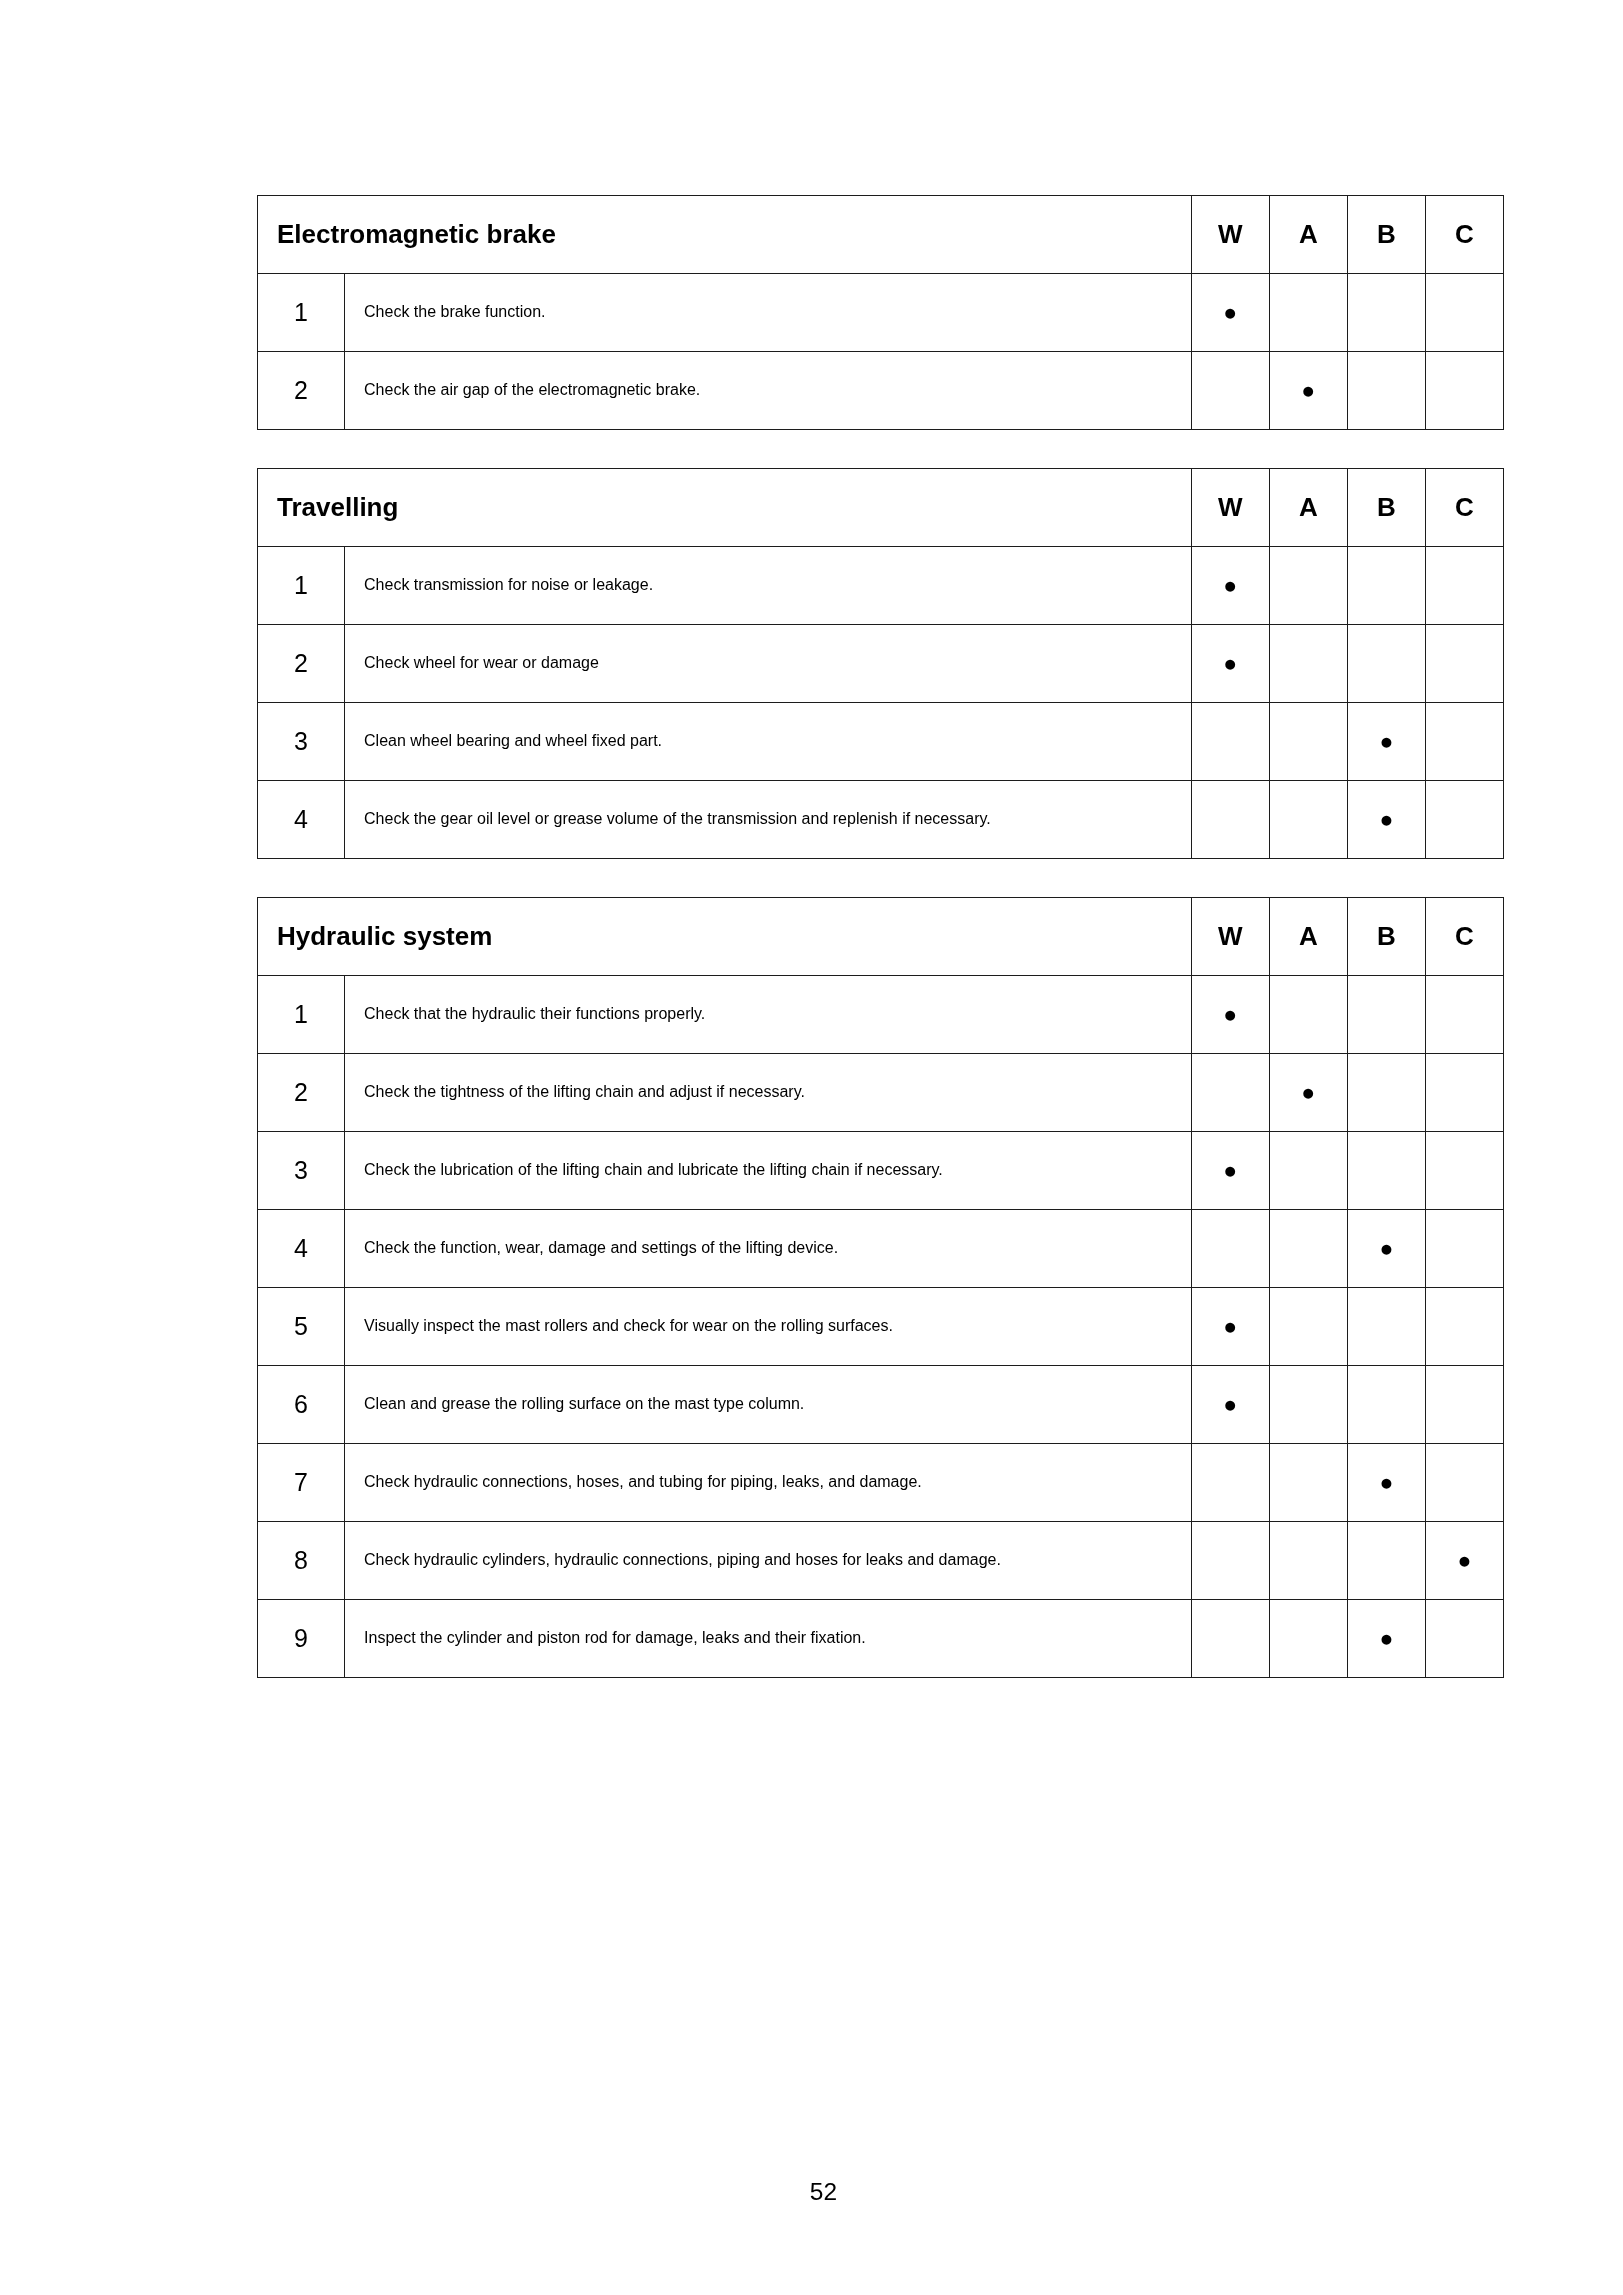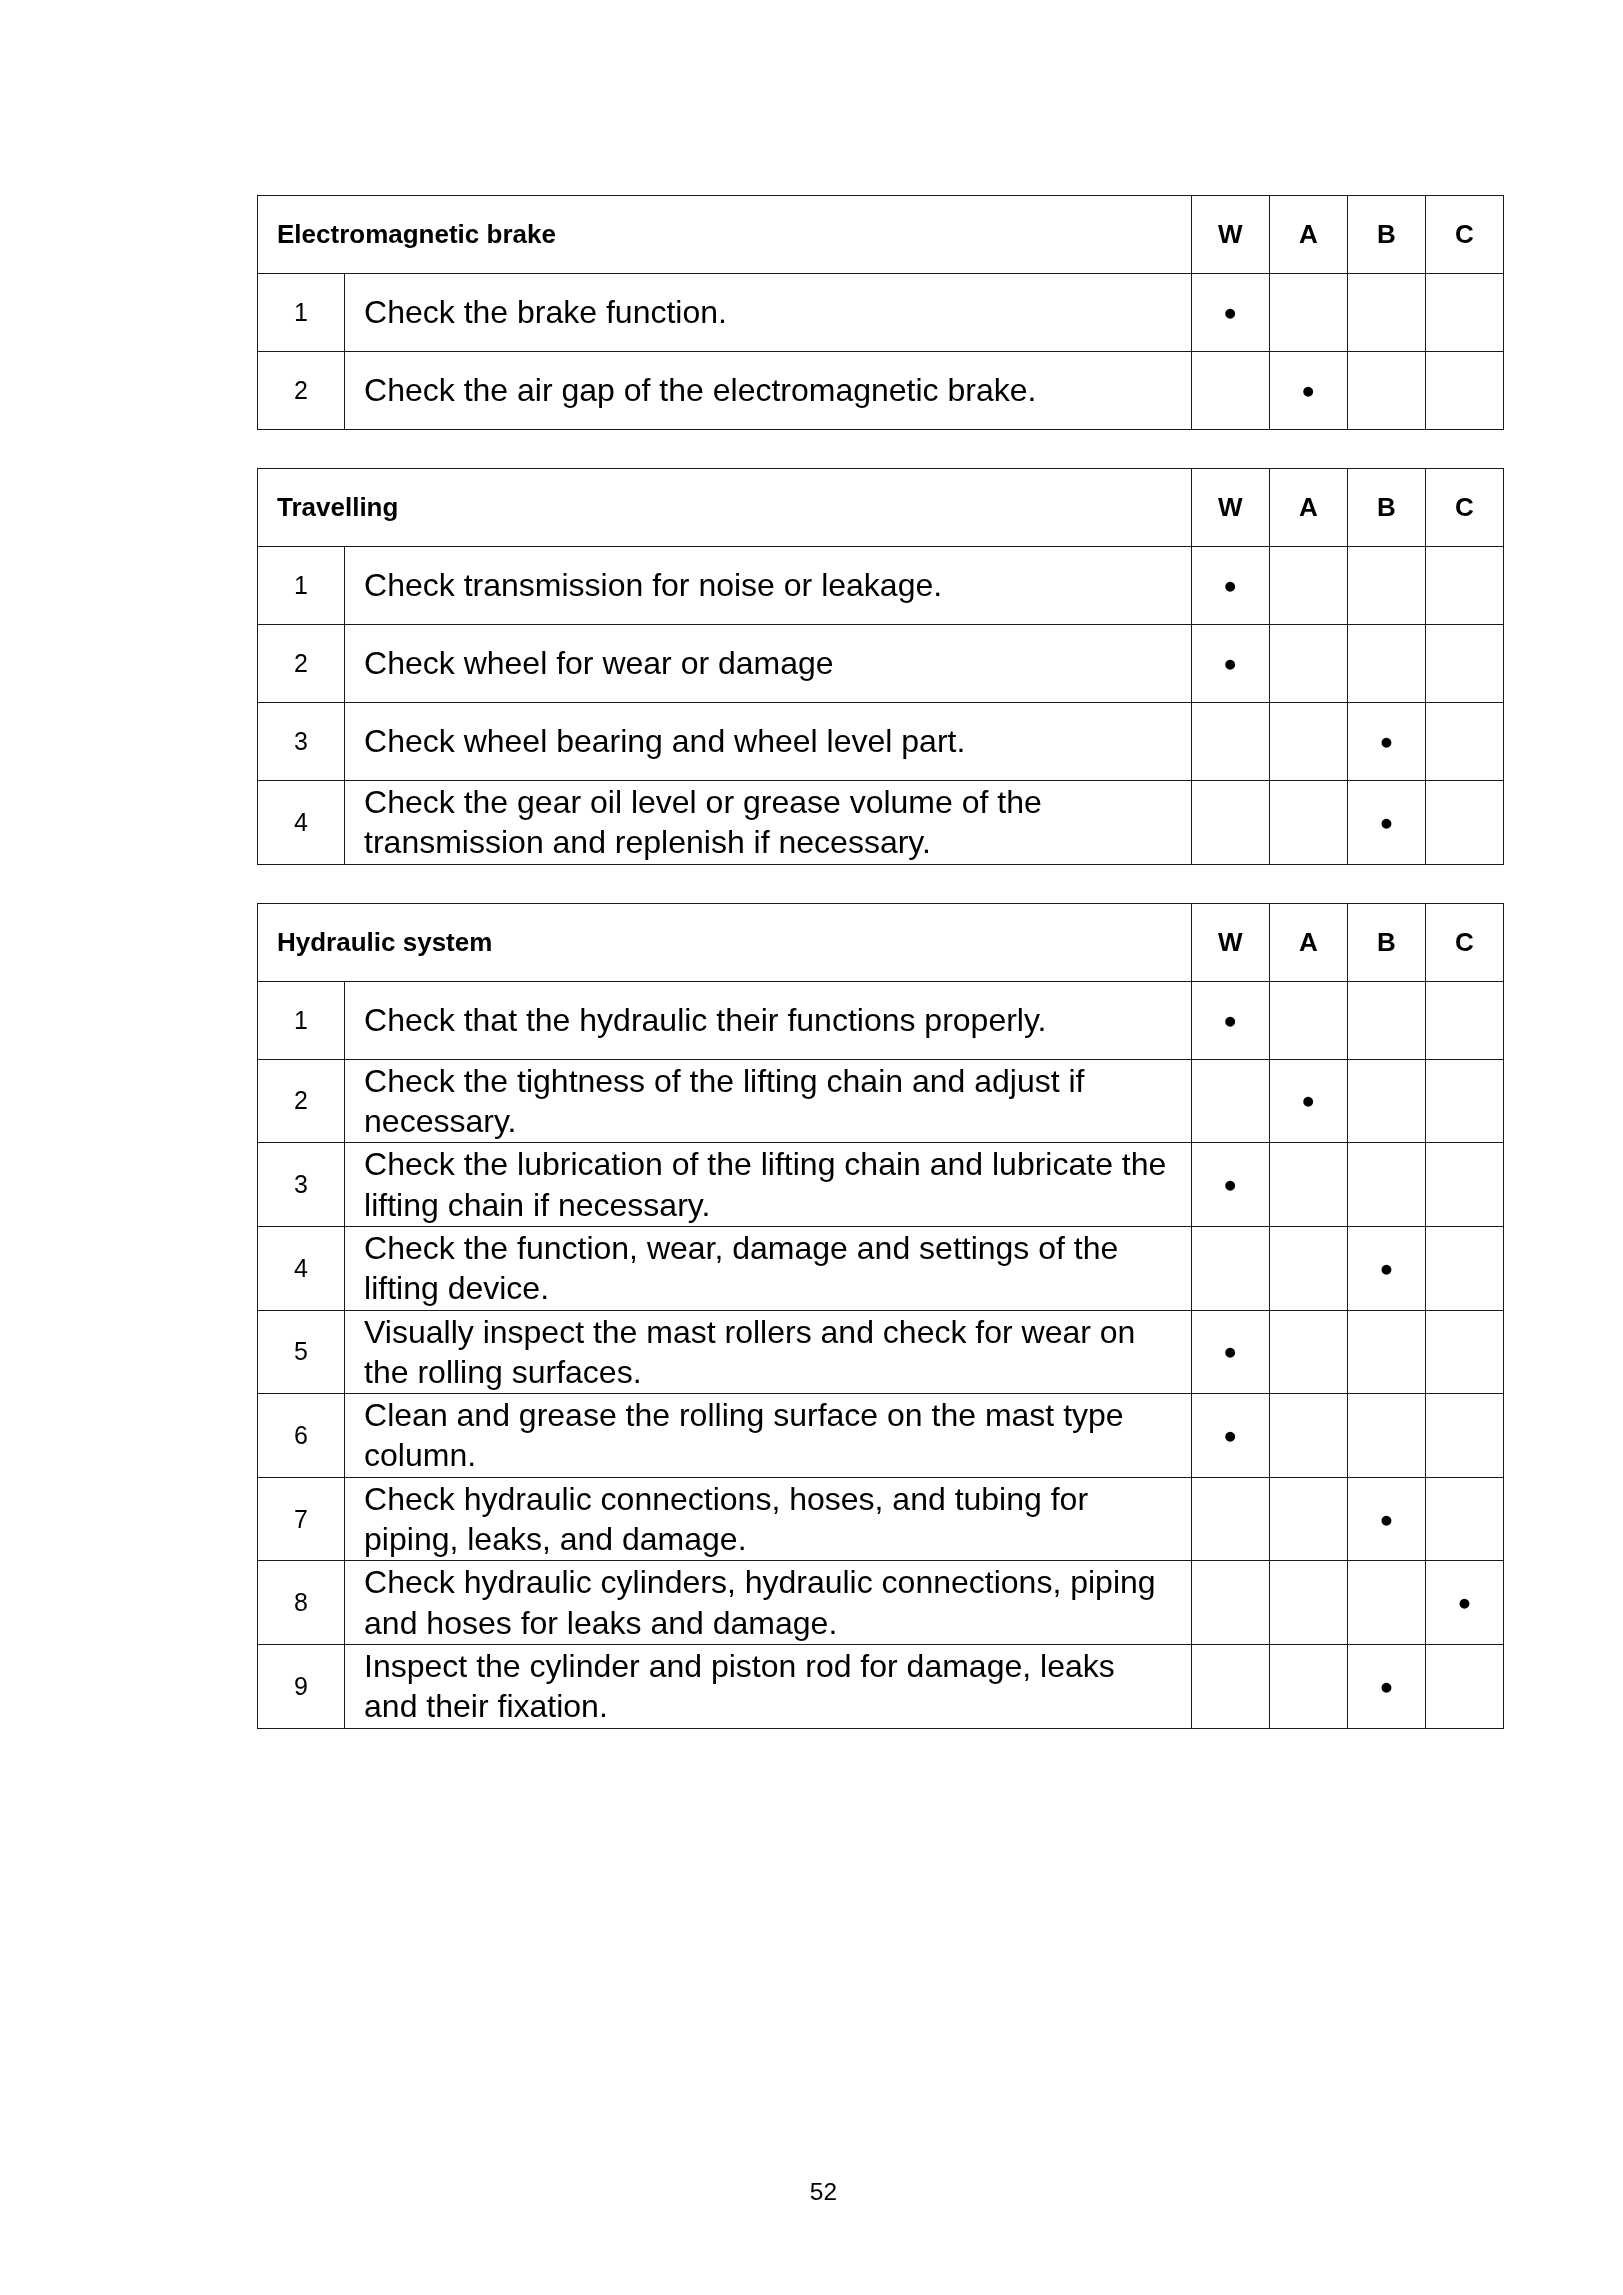--- a/index.html
+++ b/index.html
@@ -42,21 +42,21 @@
   }
   td.num-cell {
     text-align: center;
     font-size: 25px;
     font-weight: normal;
   }
   td.desc-cell {
     text-align: left;
     padding-left: 19px;
     padding-right: 16.4px;
-    font-size: 32px;
+    font-size: 16px;
     line-height: 1.26;
   }
   td.mark-cell {
     text-align: center;
     font-size: 23px;
   }
   col.c-num  { width: 87px; }
   col.c-desc { width: 846px; }
   col.c-mark { width: 78px; }
   .page-number {
@@ -140,21 +140,21 @@
           <tr>
             <td class="num-cell">2</td>
             <td class="desc-cell">Check wheel for wear or damage</td>
             <td class="mark-cell">●</td>
             <td class="mark-cell"></td>
             <td class="mark-cell"></td>
             <td class="mark-cell"></td>
           </tr>
           <tr>
             <td class="num-cell">3</td>
-            <td class="desc-cell">Check wheel bearing and wheel level part.</td>
+            <td class="desc-cell">Clean wheel bearing and wheel fixed part.</td>
             <td class="mark-cell"></td>
             <td class="mark-cell"></td>
             <td class="mark-cell">●</td>
             <td class="mark-cell"></td>
           </tr>
           <tr>
             <td class="num-cell">4</td>
             <td class="desc-cell">Check the gear oil level or grease volume of the transmission and replenish if necessary.</td>
             <td class="mark-cell"></td>
             <td class="mark-cell"></td>

